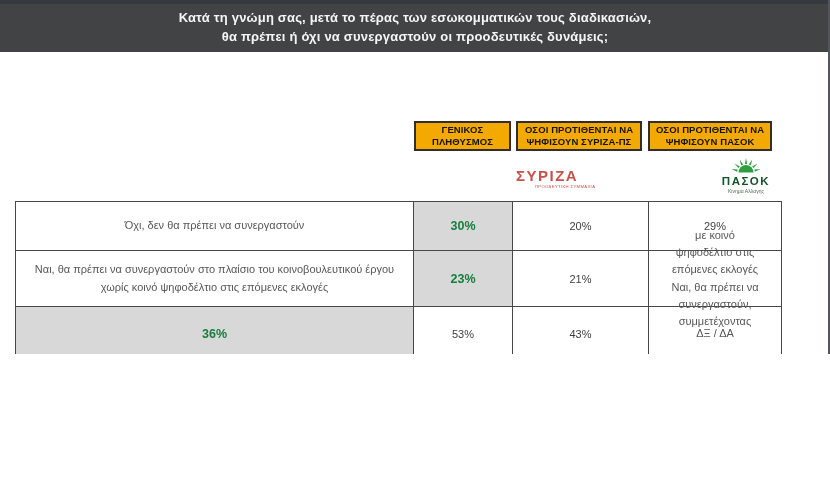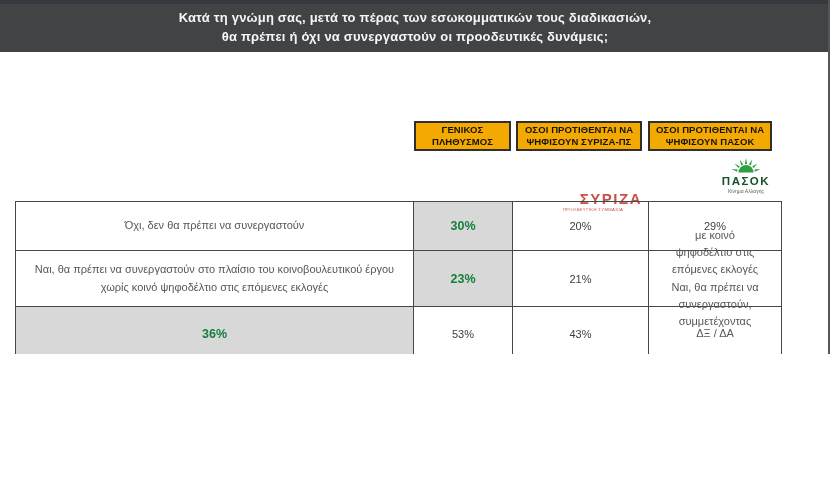--- a/index.html
+++ b/index.html
@@ -11,21 +11,21 @@
     display:flex;flex-direction:column;align-items:center;justify-content:center;}
   .header-bar .qline{color:#f5f5f5;font-size:13px;font-weight:bold;line-height:1.45;text-align:center;letter-spacing:.2px;}
 
   .band-box{position:absolute;top:121px;height:30px;background:#f3a900;border:2px solid #302f2d;
     box-sizing:border-box;display:flex;flex-direction:column;align-items:center;justify-content:center;}
   .band-box .bline{font-size:9.5px;font-weight:bold;color:#151310;line-height:1.3;text-align:center;letter-spacing:.1px;white-space:nowrap;}
   .band-1{left:414px;width:97px;}
   .band-2{left:516px;width:126px;}
   .band-3{left:648px;width:124px;}
 
-  .syriza-logo{position:absolute;left:516px;top:168px;width:126px;text-align:right;margin-top:23px;}
+  .syriza-logo{position:absolute;left:516px;top:168px;width:126px;text-align:left;}
   .syriza-name{font-size:15px;font-weight:bold;color:#c7524a;letter-spacing:1.5px;line-height:1;}
   .syriza-sub{font-size:6px;transform:scale(.7);transform-origin:center top;color:#c7524a;letter-spacing:.5px;margin-top:1px;}
 
   .pasok-logo{position:absolute;left:684px;top:157px;width:124px;text-align:center;}
   .pasok-name{font-size:11.5px;font-weight:bold;color:#14532a;letter-spacing:1.5px;line-height:1;margin-top:-1px;}
   .pasok-sub{font-size:6px;transform:scale(.85);transform-origin:center top;color:#4c6b52;margin-top:1px;}
 
   .poll-table{position:absolute;left:15px;top:201px;display:grid;
     grid-template-columns:398px 99px 136px 133px;
     grid-template-rows:49px 56px 54px 48px;

